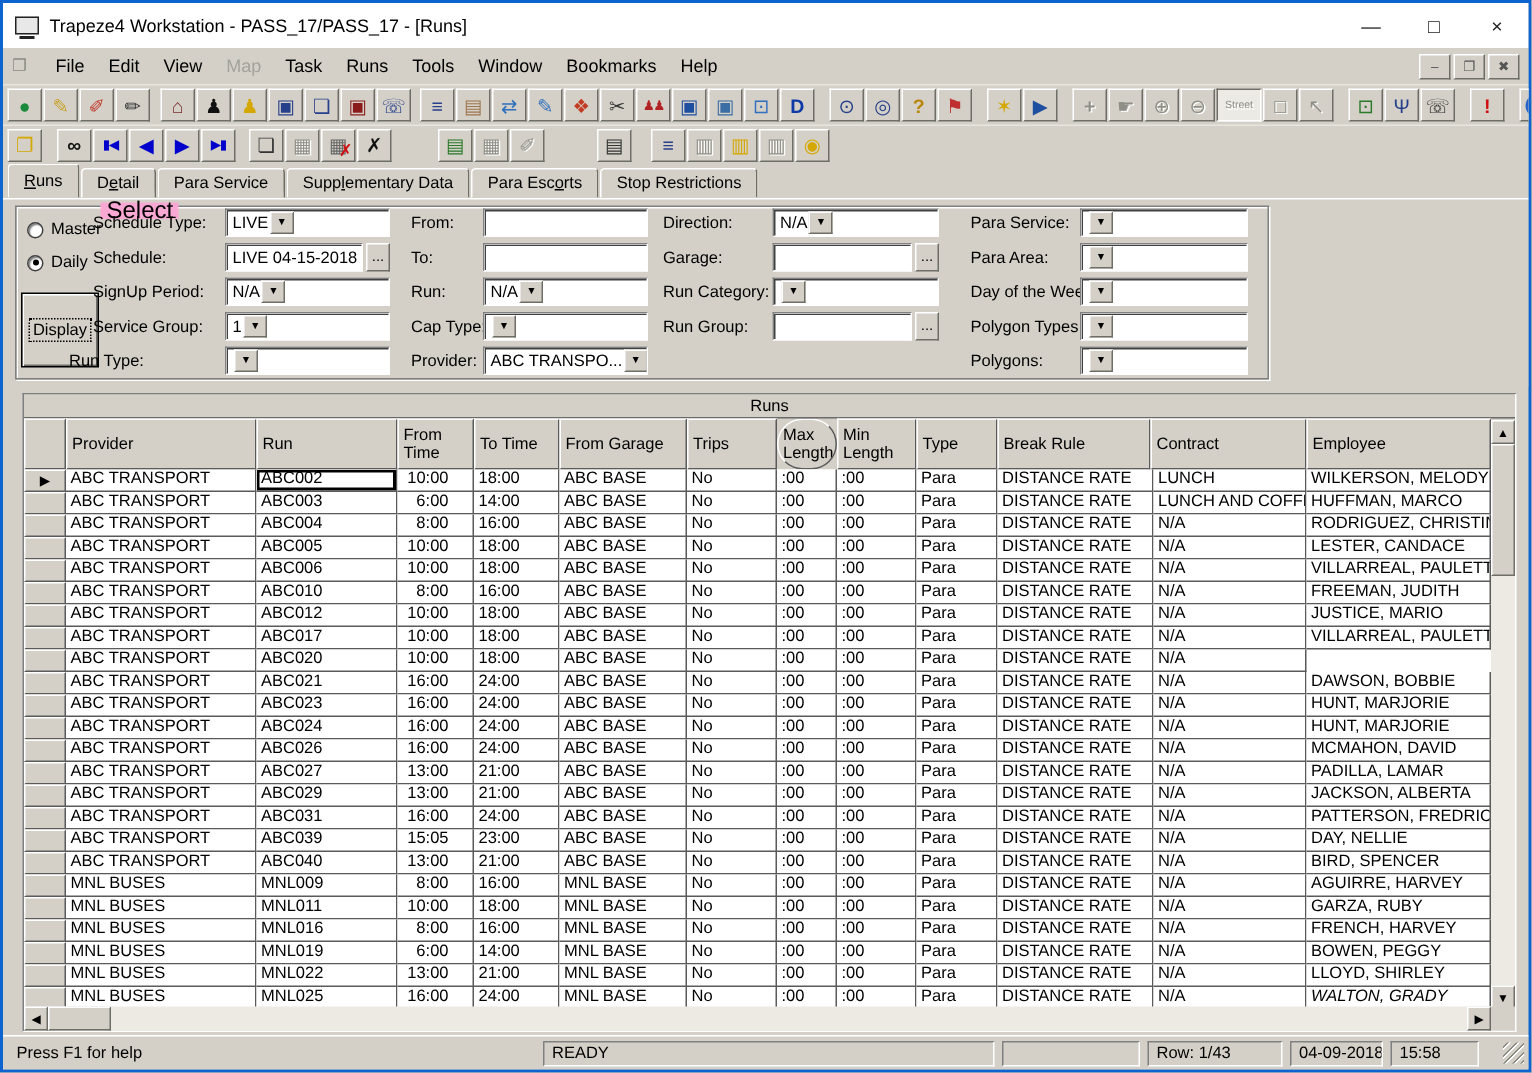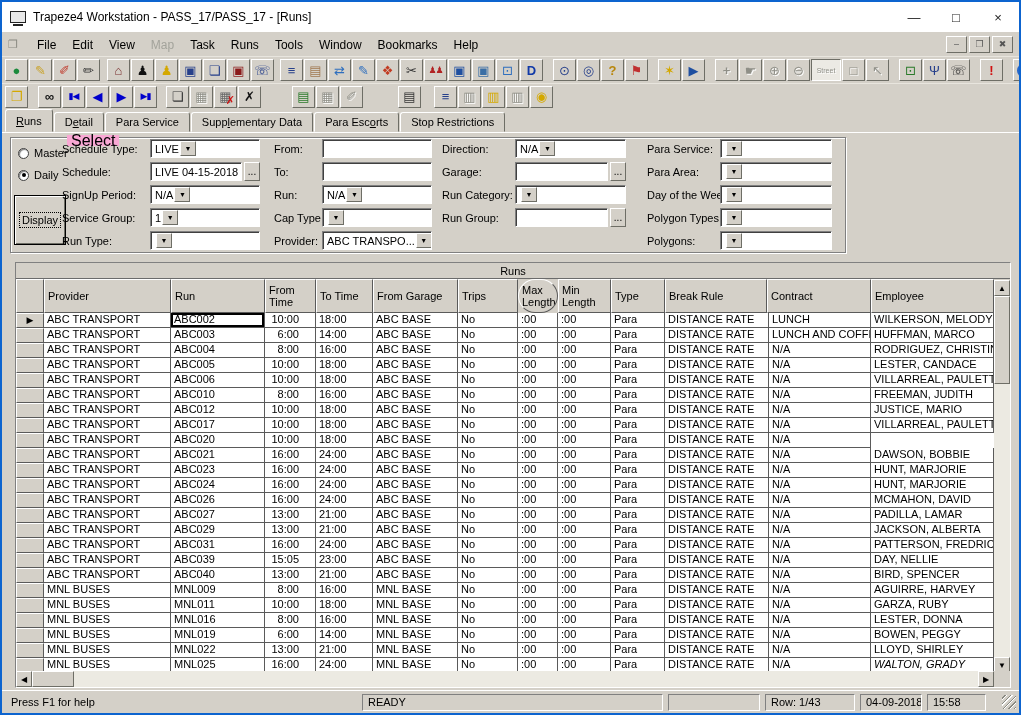--- a/index.html
+++ b/index.html
@@ -354,21 +354,21 @@
             <span class="cbtn">▼</span>
           </span>
         </span>
         <span class="flabel" style="left: 60px; top: 79px;">Service Group:</span>
         <span class="fctrl" style="left: 148px; top: 75px; width: 110px;">
           <span class="combo">
             <span class="cval">1</span>
             <span class="cbtn">▼</span>
           </span>
         </span>
-        <span class="flabel" style="left: 60px; top: 102px;">Run Type:</span>
+        <span class="flabel" style="left: 44px; top: 102px;">Run Type:</span>
         <span class="fctrl" style="left: 148px; top: 98px; width: 110px;">
           <span class="combo">
             <span class="cval"></span>
             <span class="cbtn">▼</span>
           </span>
         </span>
         <span class="flabel" style="left: 272px; top: 10px;">From:</span>
         <span class="fctrl" style="left: 320px; top: 6px; width: 110px;">
           <span class="tfield">
             <span class="cval"></span>
@@ -793,21 +793,21 @@
           <span class="cell" style="width: 94px; flex: 0 0 94px;">MNL016</span>
           <span class="cell rt" style="width: 51px; flex: 0 0 51px;">8:00</span>
           <span class="cell" style="width: 57px; flex: 0 0 57px;">16:00</span>
           <span class="cell" style="width: 85px; flex: 0 0 85px;">MNL BASE</span>
           <span class="cell" style="width: 60px; flex: 0 0 60px;">No</span>
           <span class="cell" style="width: 40px; flex: 0 0 40px;">:00</span>
           <span class="cell" style="width: 53px; flex: 0 0 53px;">:00</span>
           <span class="cell" style="width: 54px; flex: 0 0 54px;">Para</span>
           <span class="cell" style="width: 104px; flex: 0 0 104px;">DISTANCE RATE</span>
           <span class="cell" style="width: 102px; flex: 0 0 102px;">N/A</span>
-          <span class="cell" style="width: 123px; flex: 0 0 123px;">LESTER, DONNA</span>
+          <span class="cell" style="width: 123px; flex: 0 0 123px;">FRENCH, HARVEY</span>
         </div>
         <div class="grow">
           <span class="cell sel" style="width: 28px; flex: 0 0 28px;"></span>
           <span class="cell" style="width: 127px; flex: 0 0 127px;">MNL BUSES</span>
           <span class="cell" style="width: 94px; flex: 0 0 94px;">MNL019</span>
           <span class="cell rt" style="width: 51px; flex: 0 0 51px;">6:00</span>
           <span class="cell" style="width: 57px; flex: 0 0 57px;">14:00</span>
           <span class="cell" style="width: 85px; flex: 0 0 85px;">MNL BASE</span>
           <span class="cell" style="width: 60px; flex: 0 0 60px;">No</span>
           <span class="cell" style="width: 40px; flex: 0 0 40px;">:00</span>

